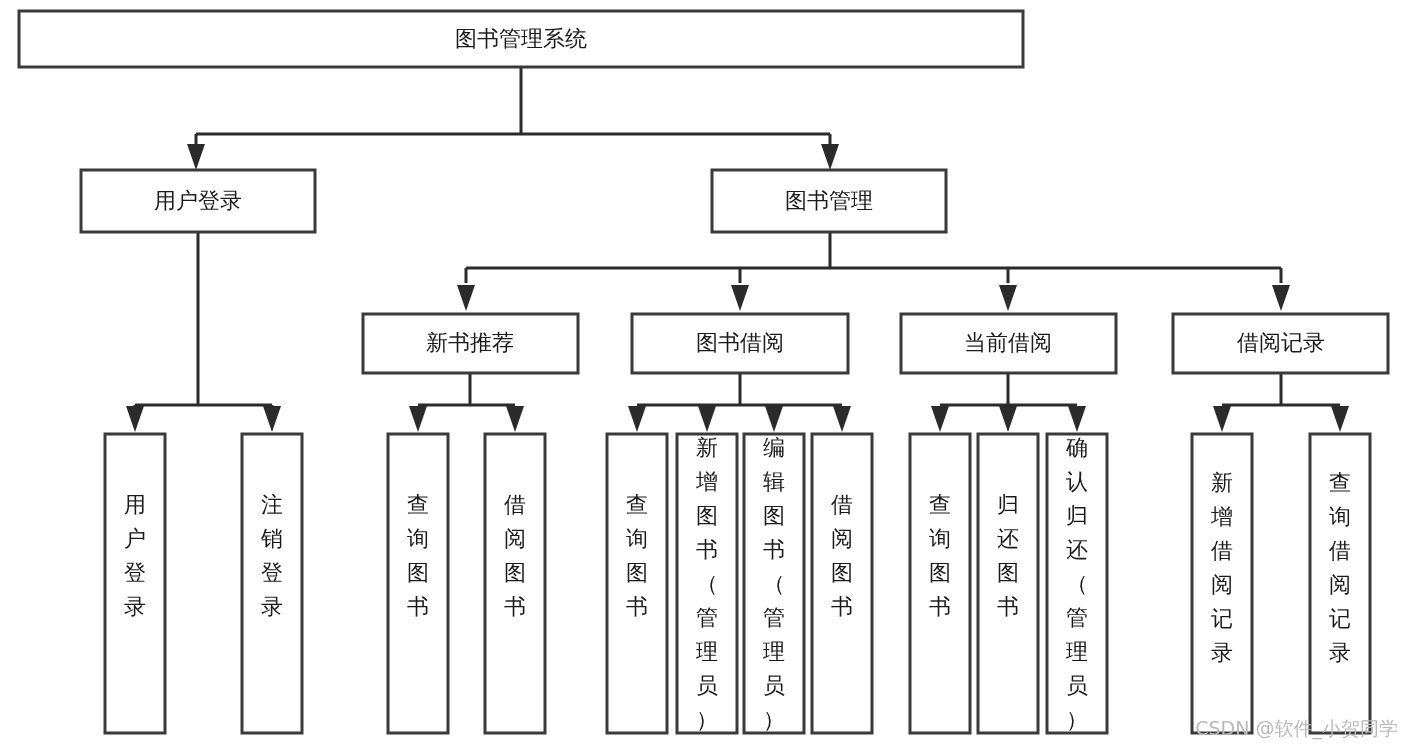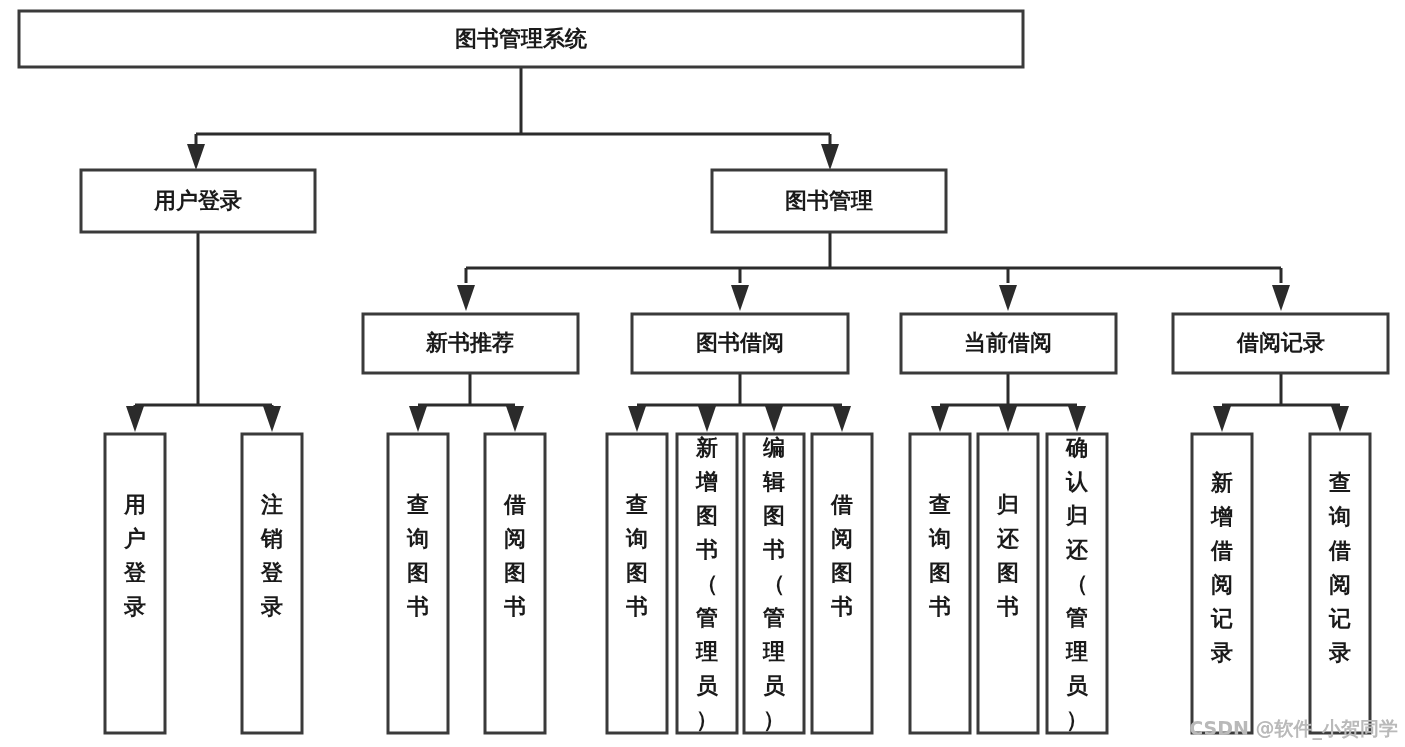--- a/index.html
+++ b/index.html
@@ -13,21 +13,20 @@
     height: 747px;
     font-family: "DejaVu Sans", "Liberation Sans", sans-serif;
     overflow: hidden;
     position: relative;
   }
   #diagram-root {
     position: relative;
     width: 1405px;
     height: 747px;
     background: #ffffff;
-    font-weight: bold;
   }
   svg.diagram-canvas {
     display: block;
     width: 1405px;
     height: 747px;
   }
   .node-box {
     fill: #ffffff;
     stroke: #3a3a3a;
     stroke-width: 3;

